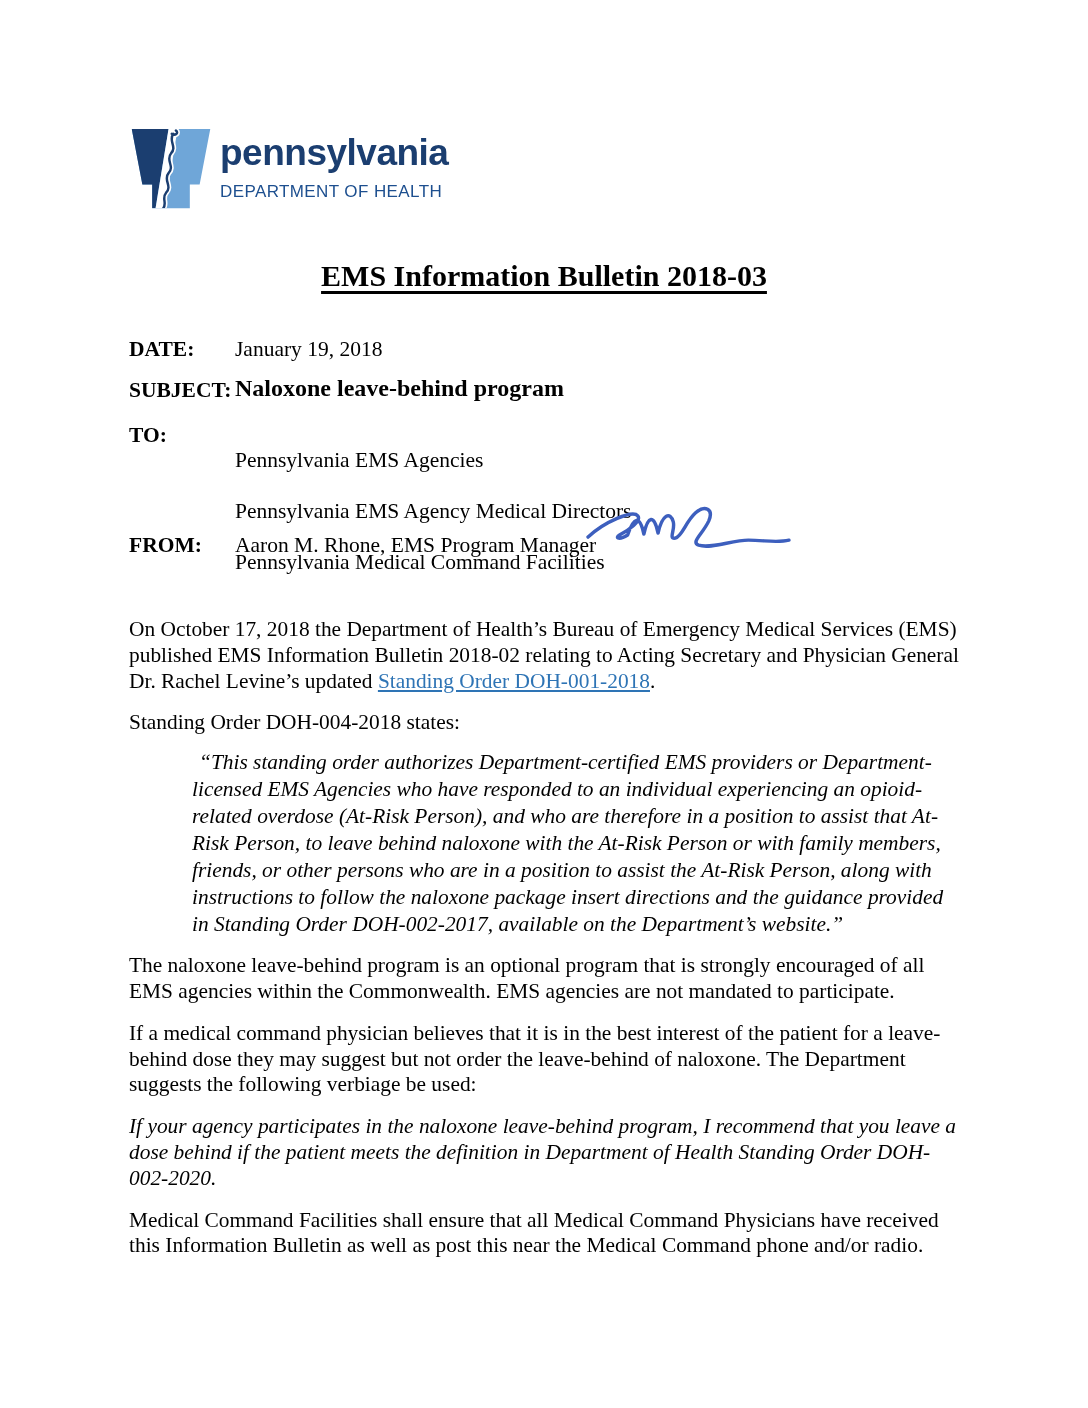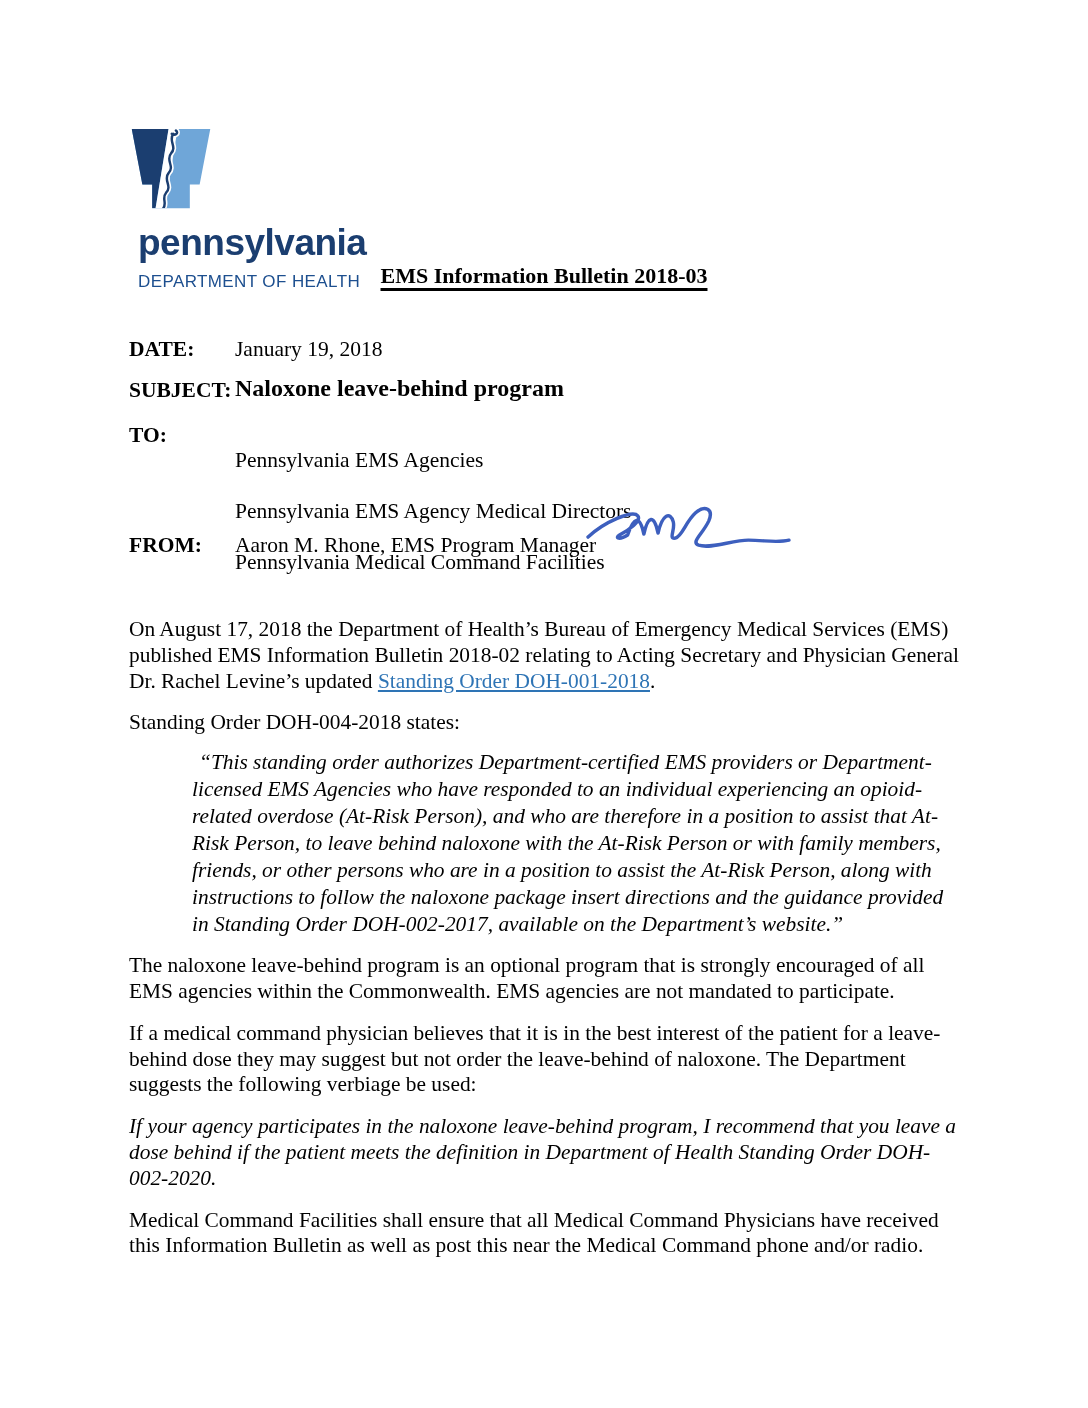--- a/index.html
+++ b/index.html
@@ -8,36 +8,36 @@
     position:relative;
     width:1088px;
     height:1408px;
     background:#ffffff;
     font-family:"Liberation Serif", serif;
     color:#000000;
     overflow:hidden;
   }
 
   
-  .logo { position:absolute; left:130px; top:124px; display:flex;flex-direction:column; }
+  .logo { position:absolute; left:130px; top:124px; display:flex; }
   .keystone { width:82px; height:90px; display:block; }
   .logo-text { margin-left:8px; padding-top:10px; font-family:"Liberation Sans", sans-serif; }
   .wordmark {
     font-size:37px; font-weight:bold; line-height:1.0;
     color:#1B3E70; letter-spacing:-0.5px;
   }
   .tagline {
     margin-top:12px; font-size:17px; line-height:1.0;
     color:#1D4F8F; letter-spacing:0.4px;
   }
 
   
   .title {
     position:absolute; top:258px; left:0; width:100%;
-    text-align:center; font-size:22px; font-weight:bold; line-height:36px;
+    text-align:center; font-size:30px; font-weight:bold; line-height:36px;
   }
   .title span {
     text-decoration:underline;
     text-decoration-thickness:2.5px;
     text-underline-offset:5px;
   }
 
   
   .meta-row { position:absolute; left:129px; width:840px; font-size:21.5px; }
   .meta-label { position:absolute; left:0; top:0; font-weight:bold; }
@@ -127,21 +127,21 @@
     <span class="meta-value">Aaron M. Rhone, EMS Program Manager</span>
   </div>
 
   <div class="signature-wrap">
     <svg viewBox="0 0 205 60" aria-hidden="true">
       <path d="M4 37 C 20 22, 48 10, 53 16 C 57 21, 44 30, 35 35 C 30 38, 35 40, 43 35 C 49 17, 55 15, 59 34 C 63 16, 69 14, 73 33 C 77 15, 85 11, 88 22 C 90 30, 83 39, 90 38 C 97 36, 100 22, 110 13 C 119 5, 128 9, 123 21 C 117 34, 105 42, 113 45 C 125 49, 146 40, 162 40 C 178 40, 190 43, 202 40" fill="none" stroke="#3D5FBE" stroke-width="3.4" stroke-linecap="round" stroke-linejoin="round"></path>
     </svg>
   </div>
 
   <div class="body-text">
-    <p><span>On August 17, 2018 the Department of Health’s Bureau of Emergency Medical Services (EMS) published EMS Information Bulletin 2018-02 relating to Acting Secretary and Physician General Dr. Rachel Levine’s updated </span><a class="doc-link" href="#">Standing Order DOH-001-2018</a><span>.</span></p>
+    <p><span>On October 17, 2018 the Department of Health’s Bureau of Emergency Medical Services (EMS) published EMS Information Bulletin 2018-02 relating to Acting Secretary and Physician General Dr. Rachel Levine’s updated </span><a class="doc-link" href="#">Standing Order DOH-001-2018</a><span>.</span></p>
 
     <p class="para-states">Standing Order DOH-004-2018 states:</p>
 
     <div class="quote">“This standing order authorizes Department-certified EMS providers or Department-licensed EMS Agencies who have responded to an individual experiencing an opioid-related overdose (At-Risk Person), and who are therefore in a position to assist that At-Risk Person, to leave behind naloxone with the At-Risk Person or with family members, friends, or other persons who are in a position to assist the At-Risk Person, along with instructions to follow the naloxone package insert directions and the guidance provided in Standing Order DOH-002-2017, available on the Department’s website.”</div>
 
     <p>The naloxone leave-behind program is an optional program that is strongly encouraged of all EMS agencies within the Commonwealth.  EMS agencies are not mandated to participate.</p>
 
     <p>If a medical command physician believes that it is in the best interest of the patient for a leave-behind dose they may suggest but not order the leave-behind of naloxone.  The Department suggests the following verbiage be used:</p>
 
     <p class="italic-para">If your agency participates in the naloxone leave-behind program, I recommend that you leave a dose behind if the patient meets the definition in Department of Health Standing Order DOH-002-2020.</p>

